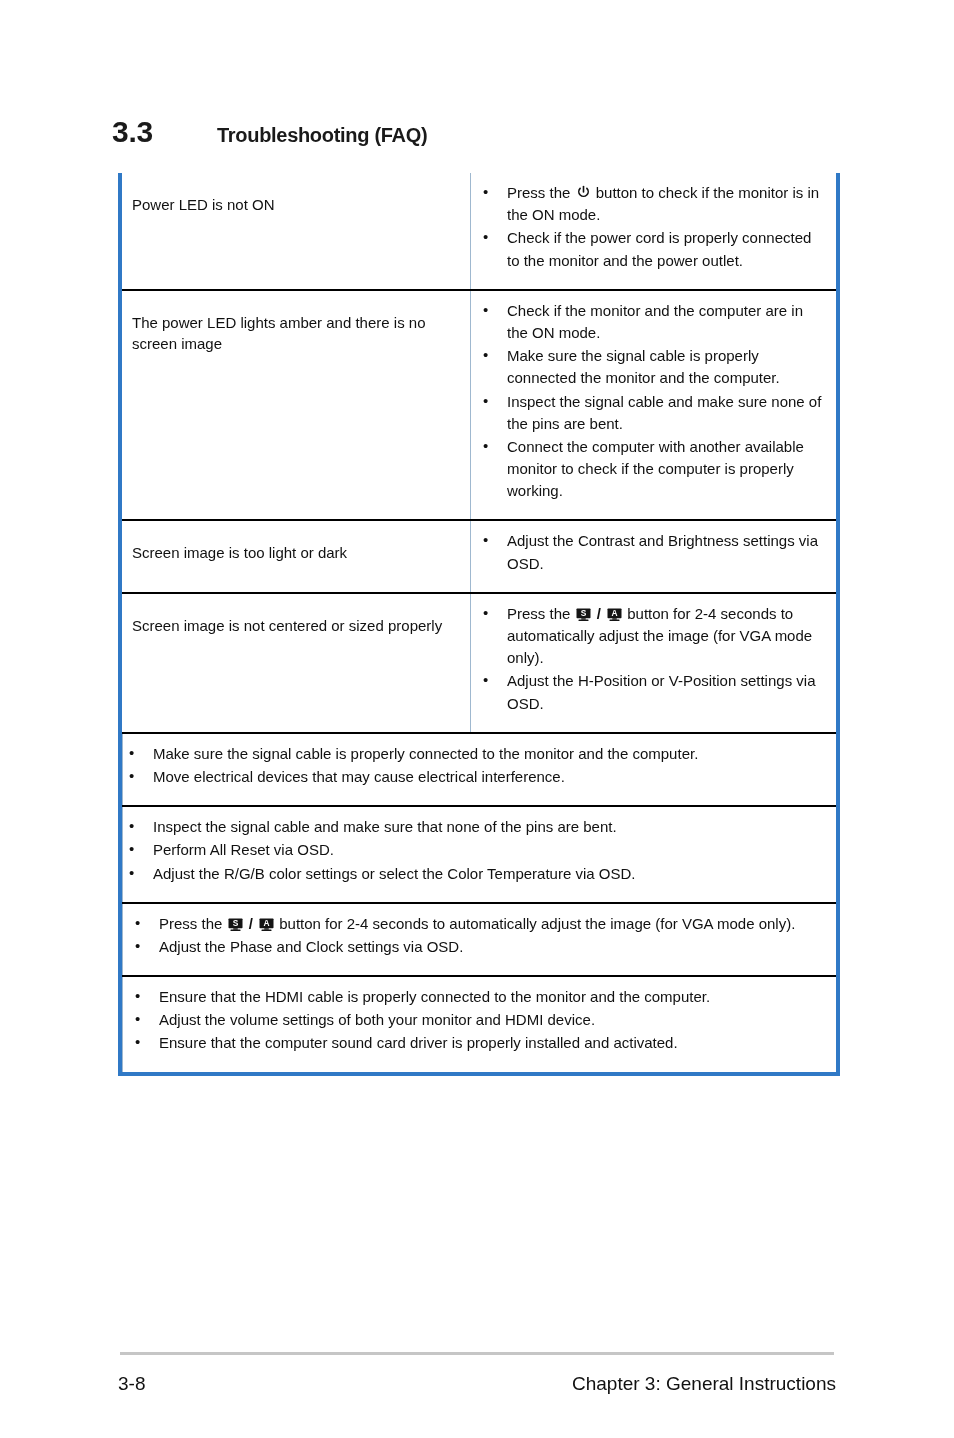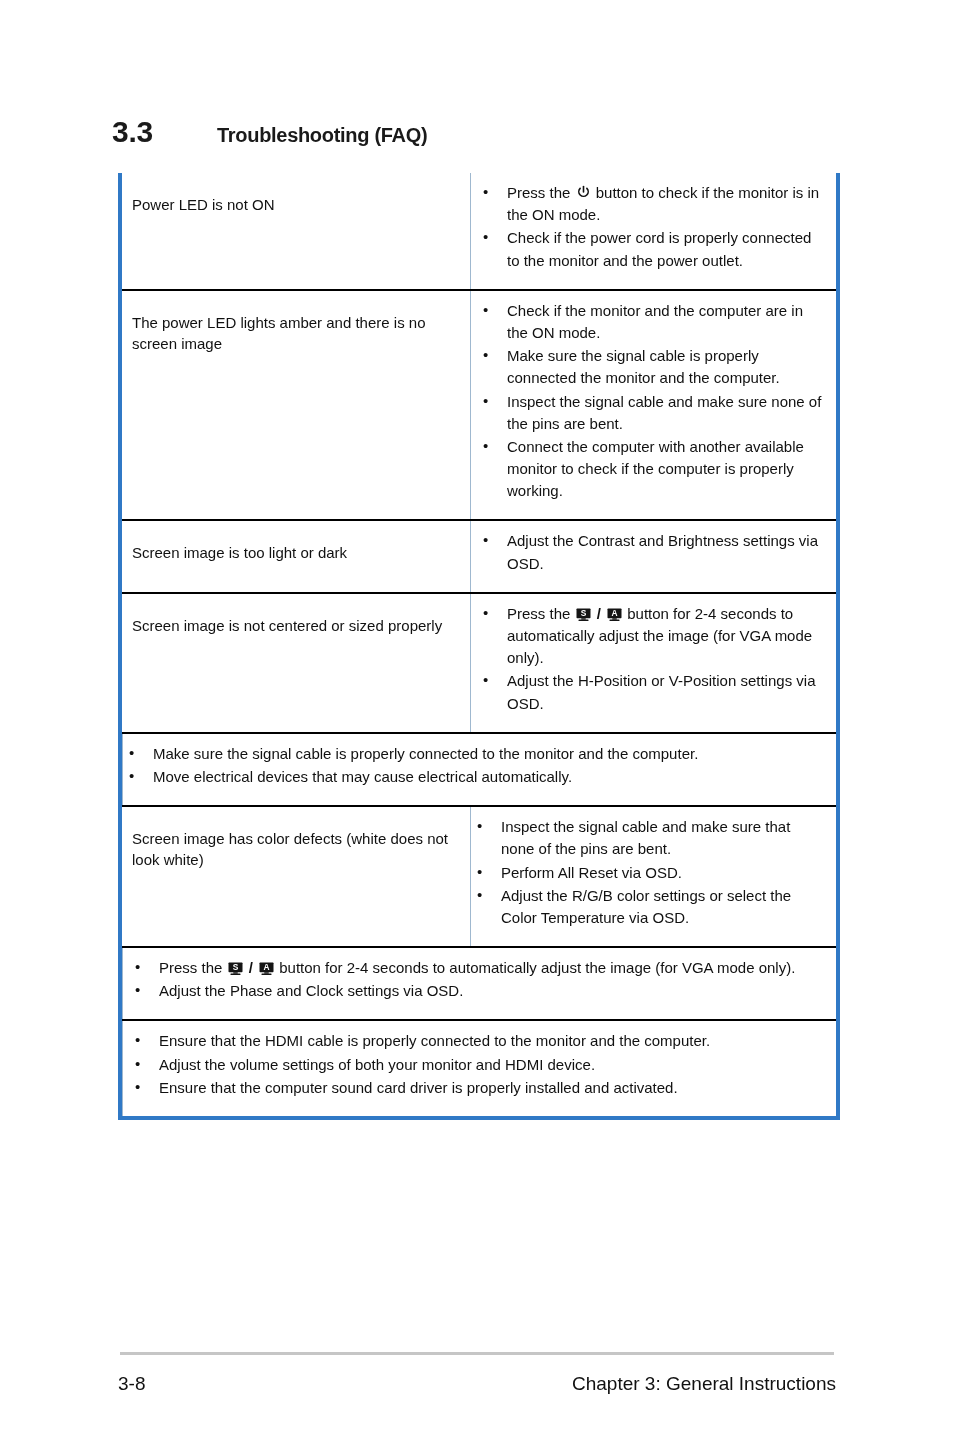--- a/index.html
+++ b/index.html
@@ -225,26 +225,25 @@
                     <text x="8" y="8.9" font-family="Liberation Sans, sans-serif" font-size="9" font-weight="bold" fill="#ffffff" text-anchor="middle">A</text>
                   </svg></span> button for 2-4 seconds to automatically adjust the image (for VGA mode only).</li>
               <li>Adjust the H-Position or V-Position settings via OSD.</li>
             </ul>
           </div>
         </div>
         <div class="trow">
           <div class="cell-solution">
             <ul class="sol-list tight">
               <li>Make sure the signal cable is properly connected to the monitor and the computer.</li>
-              <li>Move electrical devices that may cause electrical automatically.</li>
-            </ul>
-          </div>
-        </div>
-        <div class="trow">
-          <div class="cell-problem">Screen image has color defects (white does not look white)</div>
+              <li>Move electrical devices that may cause electrical interference.</li>
+            </ul>
+          </div>
+        </div>
+        <div class="trow">
           <div class="cell-solution">
             <ul class="sol-list tight">
               <li>Inspect the signal cable and make sure that none of the pins are bent.</li>
               <li>Perform All Reset via OSD.</li>
               <li>Adjust the R/G/B color settings or select the Color Temperature via OSD.</li>
             </ul>
           </div>
         </div>
         <div class="trow">
           <div class="cell-solution">

